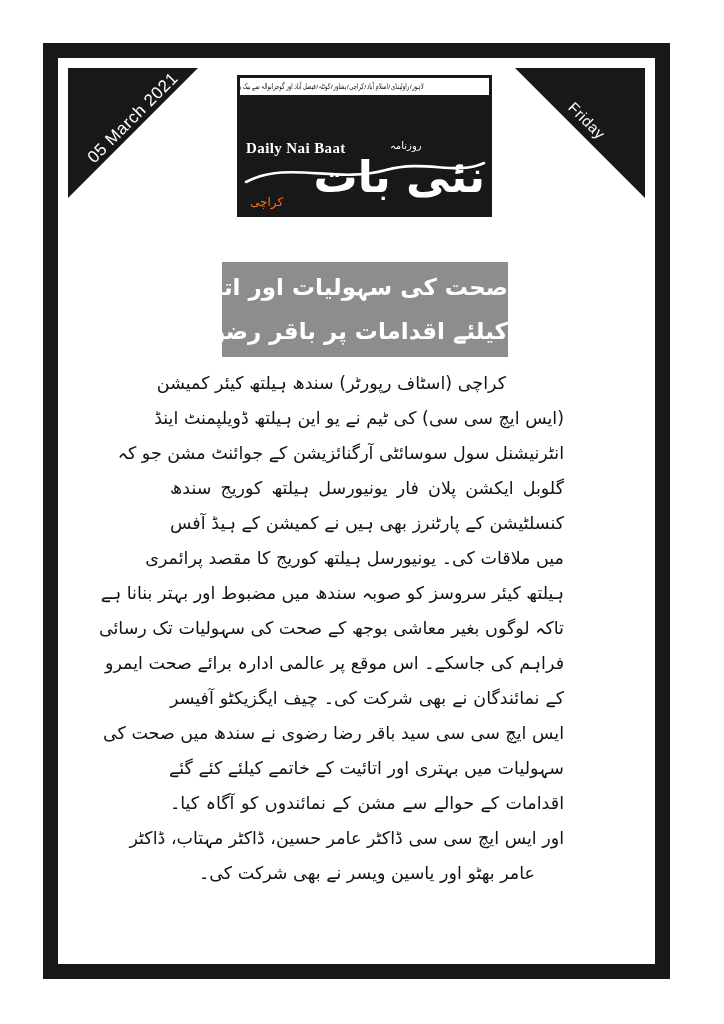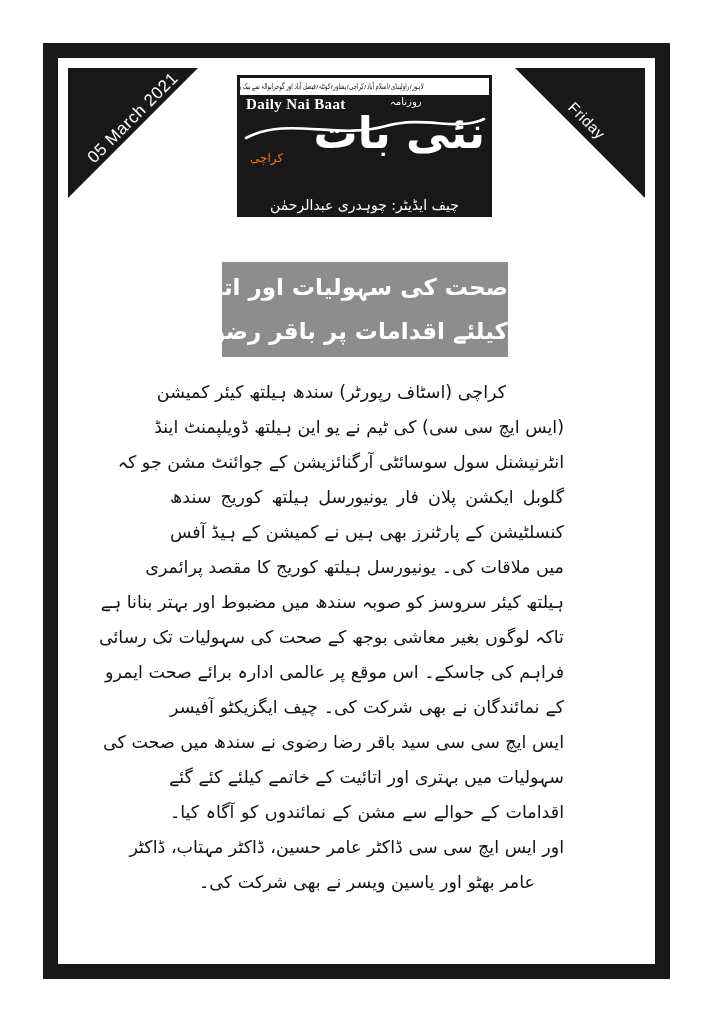--- a/index.html
+++ b/index.html
@@ -46,21 +46,21 @@
     padding:3px;
   }
   .cities{
     background:#fff;color:#101010;
     height:17px;line-height:17px;
     font-size:8px;text-align:center;
     white-space:nowrap;overflow:hidden;
     transform:scaleX(1);
   }
   .cities-inner{display:inline-block;transform:scaleX(.66);transform-origin:50% 50%;white-space:nowrap;}
-  .masthead-body{position:relative;height:119px;color:#fff;}
+  .masthead-body{position:relative;height:119px;color:#fff;margin-top:44px;}
   .latin-title{
     position:absolute;left:6px;top:1px;
     font-family:"Liberation Serif","DejaVu Serif",serif;
     font-weight:bold;font-size:15px;letter-spacing:.4px;color:#fff;
   }
   .swoosh{position:absolute;left:0;top:17px;width:249px;height:34px;}
   .daily-label{position:absolute;left:150px;top:1px;font-size:10px;color:#fff;}
   .urdu-title{
     position:absolute;right:4px;top:14px;
     font-size:44px;line-height:1.1;font-weight:bold;color:#fff;
@@ -79,21 +79,21 @@
     padding-top:3px;
     direction:rtl;
   }
   .headline-line{
     color:#fff;font-weight:bold;
     font-size:23px;line-height:44px;
     text-align:center;white-space:nowrap;
   }
   
   .article{
-    position:absolute;left:112px;top:317px;
+    position:absolute;left:112px;top:308px;
     width:394px;
     direction:rtl;
   }
   .article-line{
     color:var(--body-ink);
     font-size:17.5px;line-height:35px;
     text-align:justify;text-align-last:justify;
     white-space:nowrap;overflow:visible;
   }
   .article-line:first-child{

